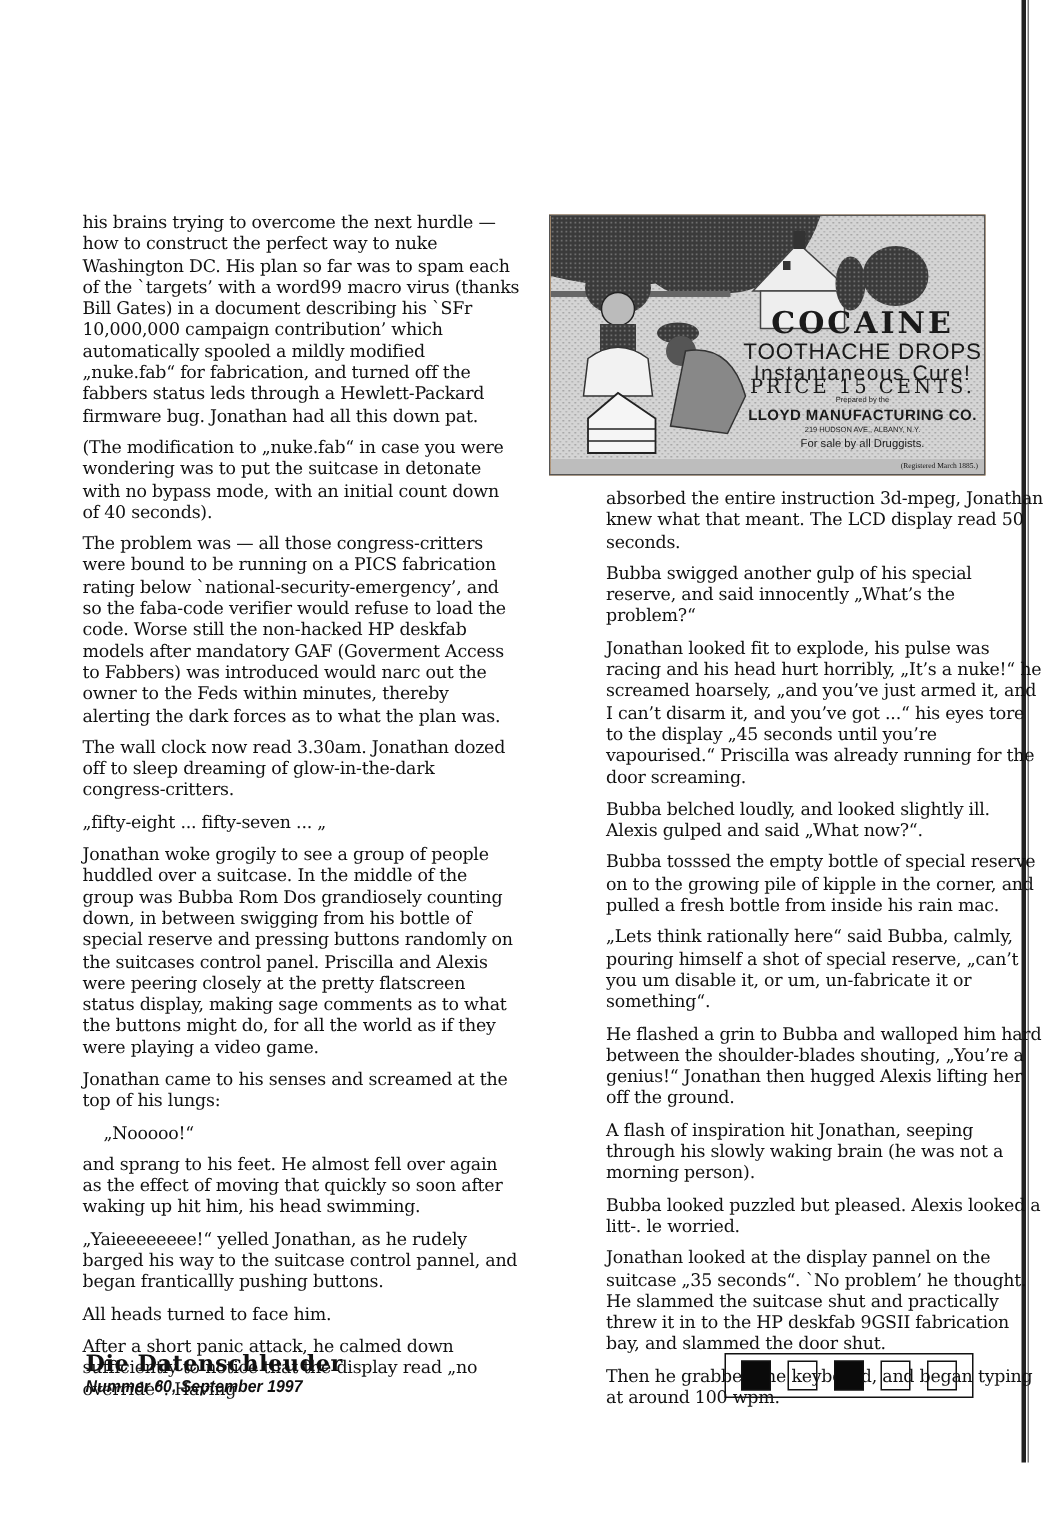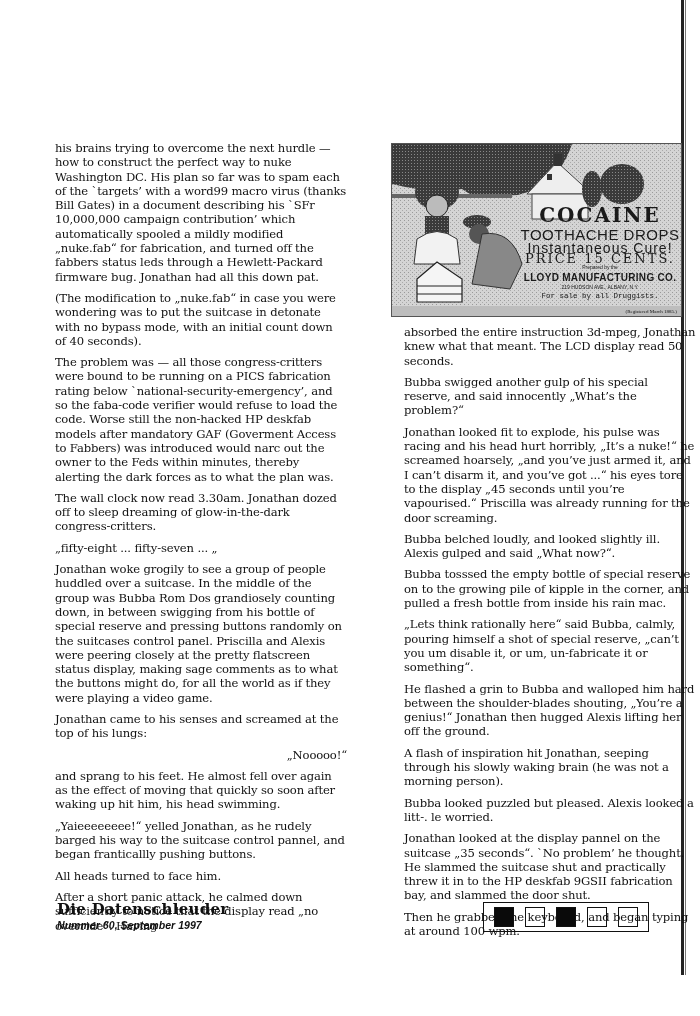--- a/index.html
+++ b/index.html
@@ -2,32 +2,32 @@
 <html><head>
 <meta charset="utf-8">
 <style>
   html, body { margin:0; padding:0; background:#fff; }
   body { width:700px; height:1016px; position:relative; overflow:hidden;
          font-family:"DejaVu Serif", "Liberation Serif", serif; color:#111; }
   .col { position:absolute; font-size:11.6px; line-height:14.3px; letter-spacing:-0.15px; }
   .col p { margin:0 0 7px 0; }
   #col-left { left:55px; top:141px; width:292px; }
   #col-right { left:363px; top:325px; width:292px;margin-left:41px; }
-  .indent { padding-left:14px;text-align:right; }
+  .indent { padding-left:14px; }
   #ad { position:absolute; left:366px; top:143px; width:289px; height:172px;
-        background:#fdba74; border:1px solid #555; overflow:hidden;margin-left:25px; }
+        background:#fdba74; border:1px solid #555; overflow:hidden; }
   #ad .scene { position:absolute; left:0; top:0; width:100%; height:100%; }
   #ad .text { position:absolute; left:128px; top:60px; width:160px; text-align:center; color:#1a1a1a; }
   #ad .t1 { font-family:"DejaVu Serif", serif; font-weight:bold; font-size:20px; letter-spacing:2px; line-height:22px; }
   #ad .t2 { font-family:"Liberation Sans", sans-serif; font-size:15px; letter-spacing:0.5px; line-height:17px;text-align:center; }
   #ad .t3 { font-family:"Liberation Sans", sans-serif; font-size:14px; line-height:10px; letter-spacing:1px; }
   #ad .t4 { font-family:"DejaVu Serif", serif; font-size:13px; letter-spacing:2px; line-height:11px; }
   #ad .t5 { font-family:"Liberation Sans", sans-serif; font-size:5px; line-height:7px; }
   #ad .t6 { font-family:"Liberation Sans", sans-serif; font-weight:bold; font-size:10px; line-height:13px; letter-spacing:0.3px; }
-  #ad .t7 { font-family:Liberation Mono, monospace; font-size:7.5px; line-height:10px; }
+  #ad .t7 { font-family:Liberation Sans, sans-serif; font-size:7.5px; line-height:10px; }
   #ad .t8 { font-family:"Liberation Serif", serif; font-size:5px; line-height:7px; text-align:right; padding-right:4px; }
   #masthead { position:absolute; left:57px; top:901px; }
   #masthead .title { font-family:"DejaVu Serif", serif; font-weight:bold; font-size:15px; letter-spacing:0.3px; line-height:17px; }
   #masthead .issue { font-family:"Liberation Sans", sans-serif; font-style:italic; font-weight:bold; font-size:11.5px; line-height:14px; transform:scaleX(0.92); transform-origin:left; }
   #issue-boxes { position:absolute; left:483px; top:902px; width:166px; height:30px;
                  border:1.5px solid #111; display:flex; align-items:center; justify-content:space-around; padding:0 4px; box-sizing:border-box; }
   #issue-boxes .box { width:20px; height:20px; border:1.5px solid #111; box-sizing:border-box; }
   #issue-boxes .box.filled { background:#0a0a0a; }
   #edge-line { position:absolute; left:681px; top:0; width:3px; height:975px; background:#222; }
   #edge-line2 { position:absolute; left:685px; top:0; width:1px; height:975px; background:#777; }

